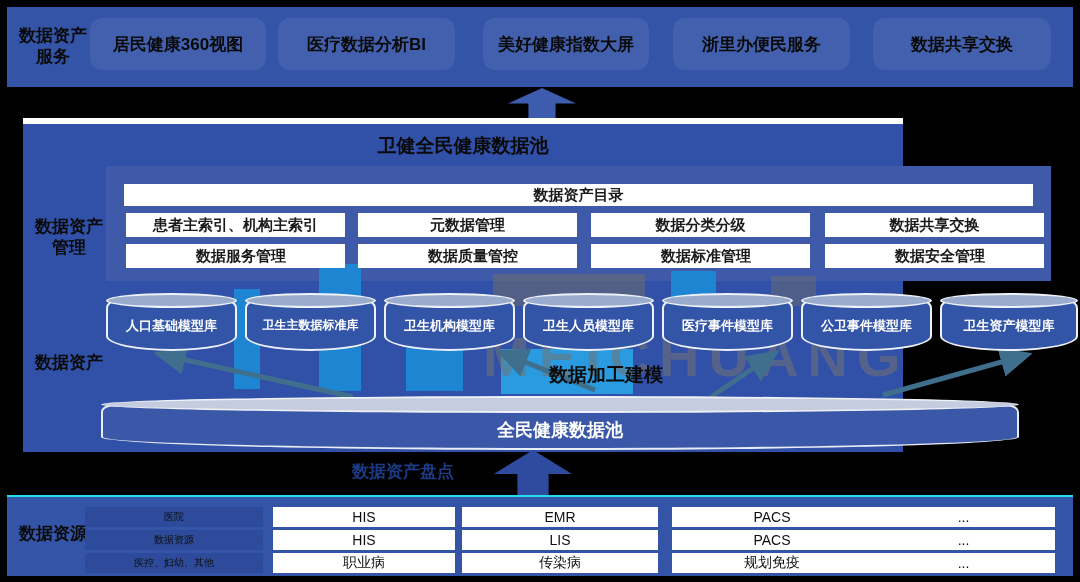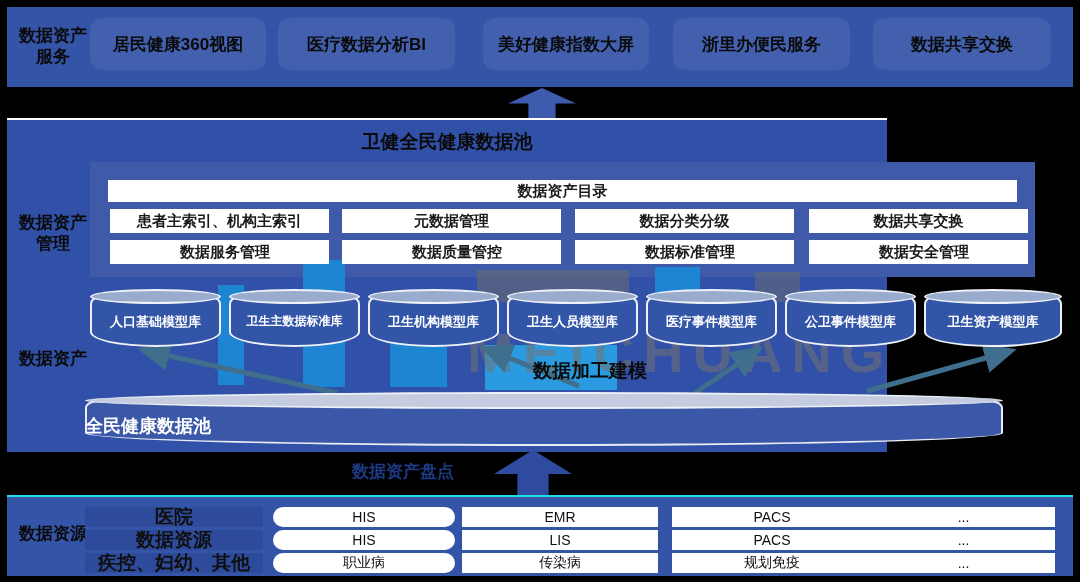--- a/index.html
+++ b/index.html
@@ -41,22 +41,22 @@
   }
   .arrow-top { left:508px; top:88px; width:68px; height:30px; background:#3d5cae; }
   .arrow-bottom { left:494px; top:450px; width:78px; height:46px; background:#2e4ba0; }
   .inventory-label {
     left:352px; top:460px; width:180px;
     color:#1d3a85; font-size:17px; font-weight:bold;
   }
 
   
   .main-panel {
-    left:7px; top:118px; width:880px; height:334px;
-    background:#3151a8; border-top:2px solid #ffffff;
+    left:23px; top:118px; width:880px; height:334px;
+    background:#3151a8; border-top:6px solid #ffffff;
   }
   .main-title {
     left:0; top:9px; width:100%; text-align:center;
     font-size:19px; font-weight:bold; color:#0a0a0a; z-index:3;
   }
   .mgmt-label { left:5px; top:92px; width:82px; z-index:3; }
   .assets-label { left:5px; top:228px; width:82px; z-index:3; }
 
   .inner-panel {
     left:83px; top:42px; width:945px; height:115px;
@@ -129,38 +129,38 @@
     border:2px solid #e8ecf5;
     border-radius:14px 14px 460px 460px / 8px 8px 13px 13px;
   }
   .pool-top {
     position:absolute; left:0; right:0; top:0; height:17px;
     background:#c5cce0;
     border:2px solid #eef1f8; border-radius:50%;
   }
   .pool-text {
     position:absolute; left:0; top:22px; width:100%;
-    text-align:left; color:#fff; font-weight:bold; font-size:18px;
+    text-align:center; color:#fff; font-weight:bold; font-size:18px;
   }
 
   
   .resources-panel {
     left:7px; top:495px; width:1066px; height:81px;
     background:#3354a7; border-top:2px solid #22dde8;
   }
   .res-label { left:5px; top:26px; width:82px; }
   .res-row { position:absolute; left:0; width:100%; height:20px; }
   .res-r0 { top:10px; } .res-r1 { top:33px; } .res-r2 { top:56px; }
   .res-cell {
     position:absolute; top:0; height:20px;
     display:flex; align-items:center; justify-content:center;
     font-size:14px; color:#0f0f0f;
   }
-  .res-cat { left:78px; width:178px; background:#2e4b9b; font-weight:bold; font-size:19px; }
-  .res-c1 { left:266px; width:182px; background:#fff;border-radius:10px; }
+  .res-cat { left:78px; width:178px; background:#2e4b9b; font-weight:normal; font-size:10px; }
+  .res-c1 { left:266px; width:182px; background:#fff; }
   .res-c2 { left:455px; width:196px; background:#fff; }
   .res-c3 { left:665px; width:200px; background:#fff; }
   .res-c4 { left:865px; width:183px; background:#fff; }
 </style>
 </head>
 <body>
 
 <div class="abs services-band">
   <div class="abs section-label svc-label">
     <div>数据资产</div>

